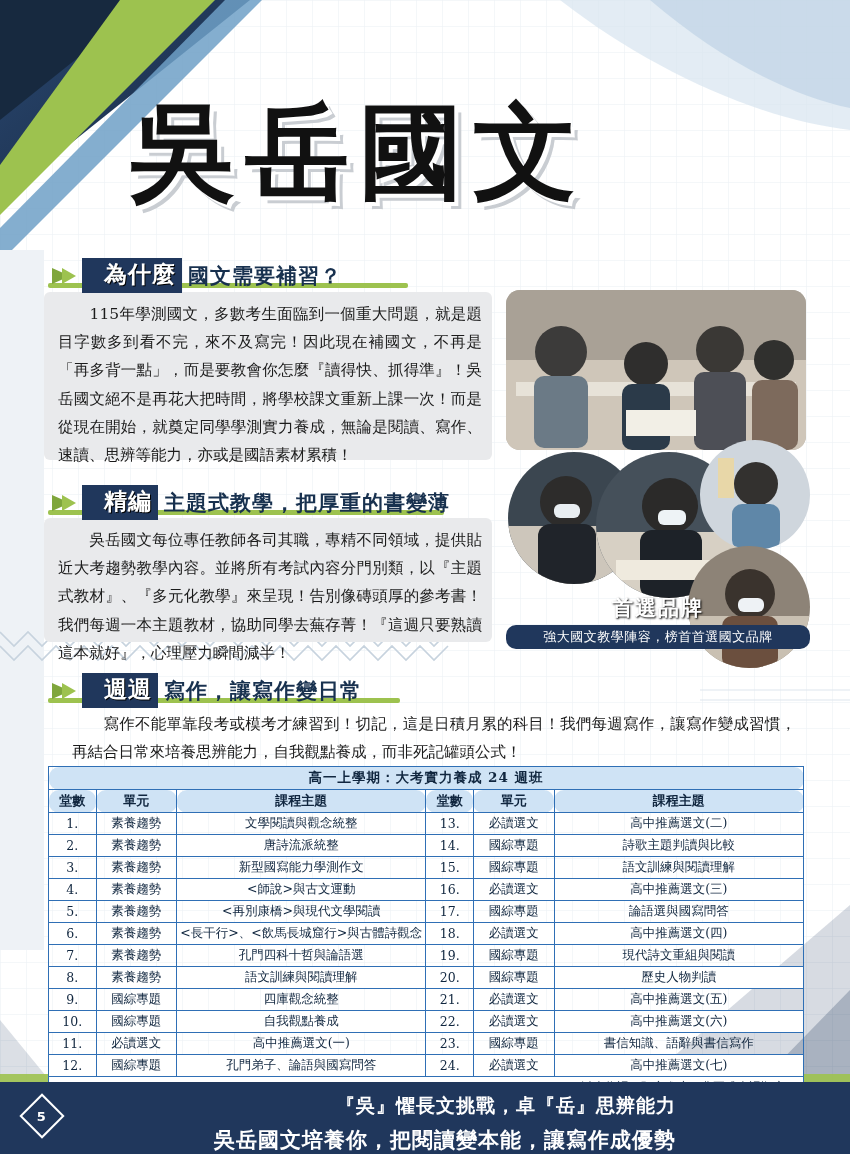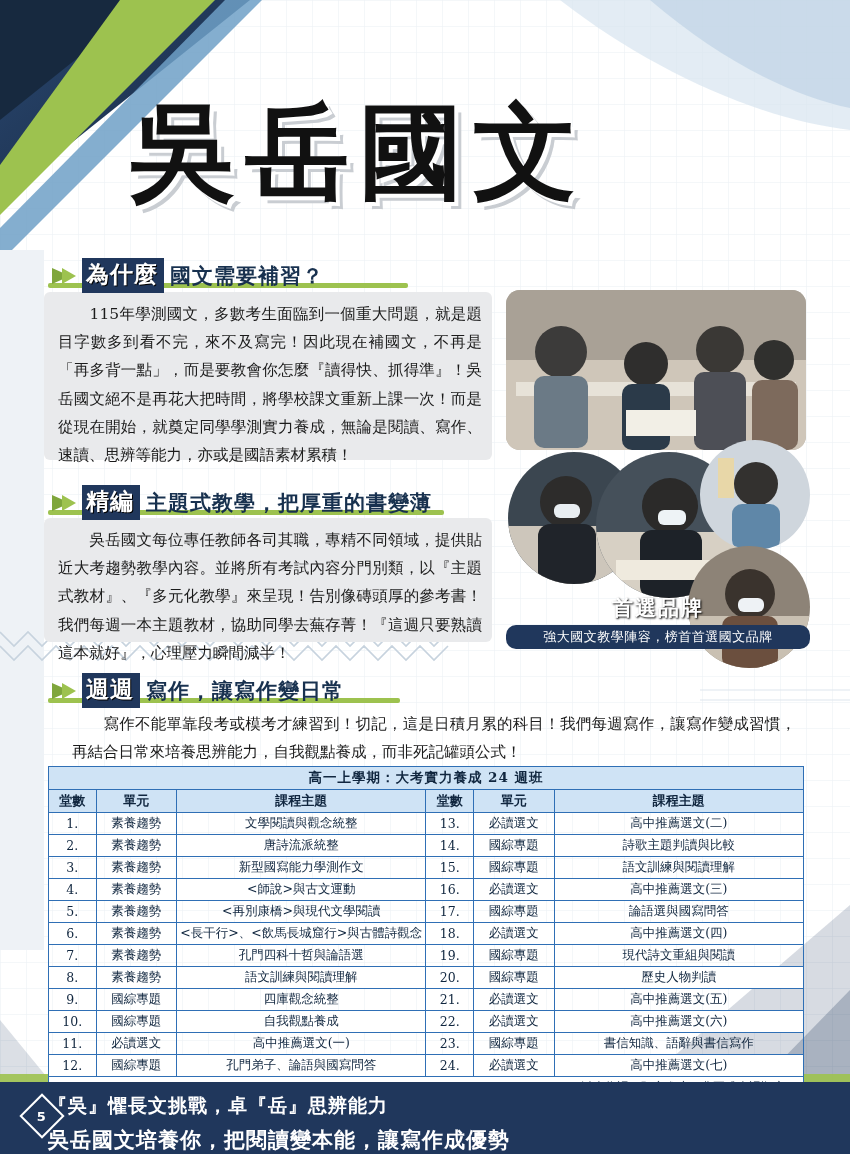--- a/index.html
+++ b/index.html
@@ -50,21 +50,21 @@
   .sec-head .arrow:after{
     content:"";position:absolute;left:10px;top:3px;
     border-left:14px solid #9dc24f;
     border-top:8px solid transparent;
     border-bottom:8px solid transparent;
   }
   .sec-head .hl{
     font-family:"DejaVu Serif","Liberation Serif",serif;
     font-weight:bold;font-size:23px;color:#ffffff;
     background:#20375c;
-    padding:1px 6px 3px 4px;
+    padding:1px 6px 3px 22px;
     letter-spacing:1px;
     text-shadow:1px 1px 0 #000;
   }
   .sec-head .rest{
     font-family:"DejaVu Serif","Liberation Serif",serif;
     font-weight:bold;font-size:21px;color:#18314f;
     margin-left:6px;letter-spacing:1px;
   }
   .sec-underline{
     position:absolute;height:5px;background:#9dc24f;z-index:4;
@@ -111,44 +111,44 @@
   
   .tbl-wrap{position:absolute;left:48px;top:766px;width:756px;z-index:6;}
   table{border-collapse:collapse;width:100%;
     font-family:"DejaVu Serif","Liberation Serif",serif;font-size:12.5px;}
   table td,table th{
     border:1px solid #2f6fb5;
     padding:2px 3px;text-align:center;color:#10263f;
     height:17px;
   }
   thead th{
-    background:#cfe3f5;font-weight:bold;font-size:13px;
+    background:#cfe3f5;font-weight:bold;font-size:13px;border-radius:10px;
   }
   .tbl-title{
     background:#cfe3f5;font-weight:bold;font-size:13.5px;
     letter-spacing:1px;
   }
   td.num{width:42px;}
   td.unit{width:78px;}
   td.topic{width:258px;}
   tr:nth-child(even) td{background:#ffffff;}
   .note-row td{
     text-align:right;font-size:12px;border:1px solid #2f6fb5;
     background:#ffffff;padding-right:6px;
   }
 
   
   .footer{
     position:absolute;left:0;bottom:0;width:850px;height:72px;
     background:#20375c;z-index:6;
   }
   .footer .ftxt{
-    position:absolute;left:0;width:676px;text-align:left;
-    font-family:"DejaVu Serif","Liberation Serif",serif;
-    color:#ffffff;font-weight:bold;letter-spacing:1px;margin-left:48px;
+    position:absolute;left:0;width:676px;text-align:right;
+    font-family:"DejaVu Serif","Liberation Serif",serif;
+    color:#ffffff;font-weight:bold;letter-spacing:1px;
   }
   .footer .f1{top:11px;font-size:19px;}
   .footer .f2{top:44px;font-size:21px;}
   .pagenum{
     position:absolute;left:26px;bottom:22px;width:28px;height:28px;
     background:#20375c;color:#ffffff;transform:rotate(45deg);
     z-index:8;display:flex;align-items:center;justify-content:center;
     border:2px solid #ffffff;
   }
   .pagenum span{transform:rotate(-45deg);font-size:13px;font-weight:bold;}

